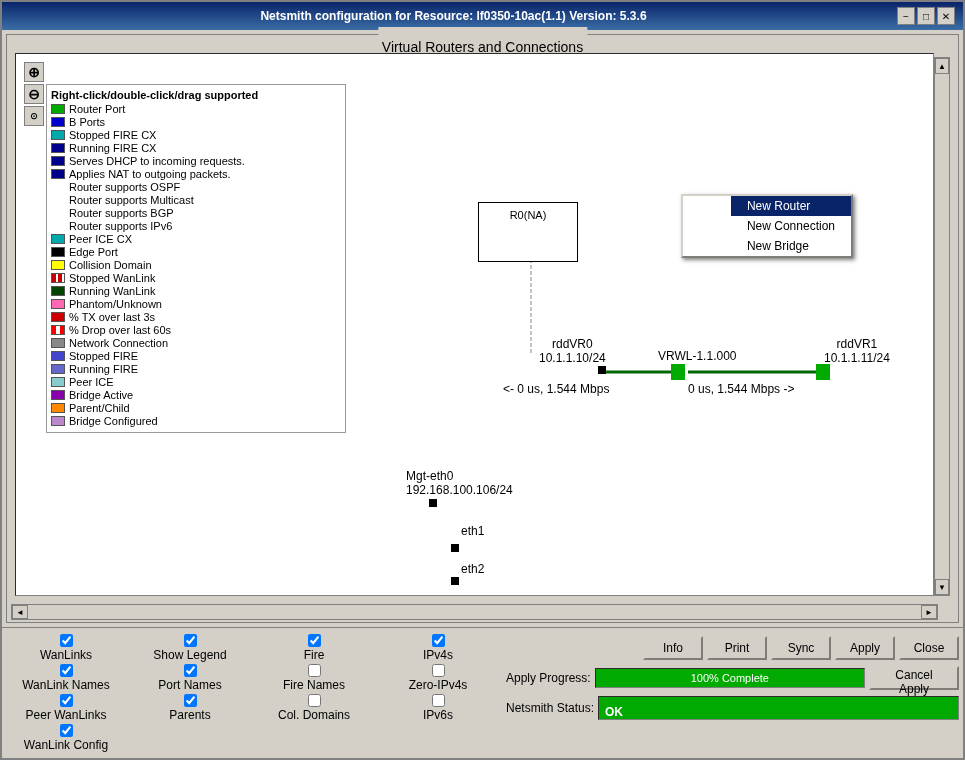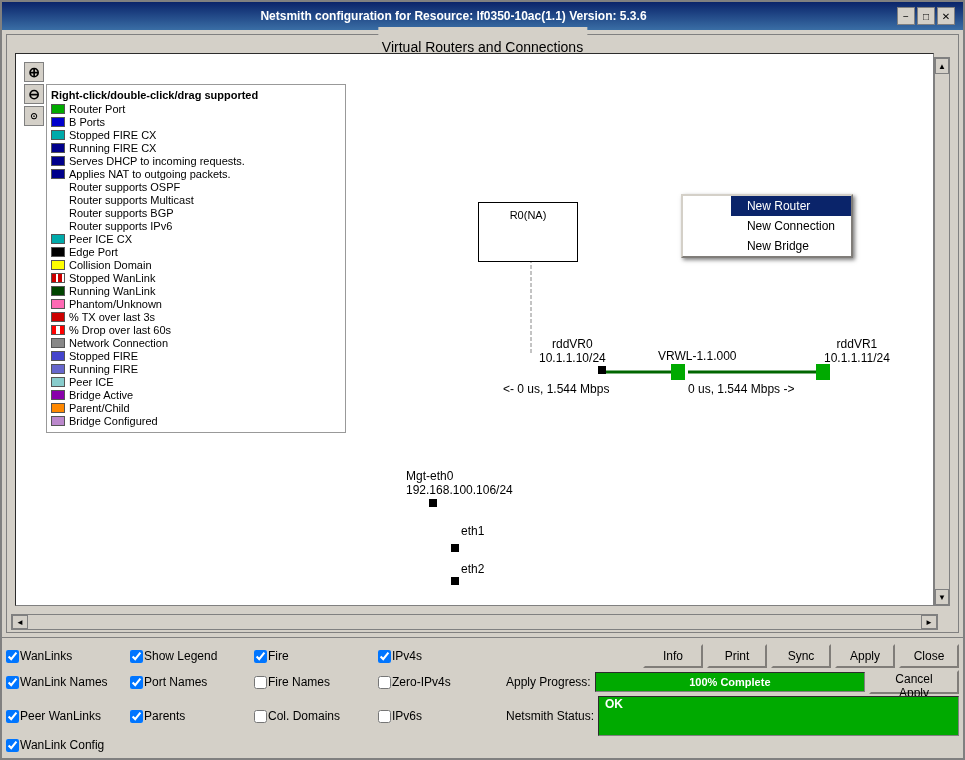--- a/index.html
+++ b/index.html
@@ -221,24 +221,25 @@
       flex-shrink: 0;
     }
     .toolbar-row {
       display: flex;
       align-items: center;
       margin: 2px 0;
       gap: 4px;
     }
     .checkbox-item {
       display: flex;
-      align-items: flex-end;
+      align-items: center;
       gap: 1px;
       min-width: 120px;
       cursor: pointer;
+      flex-direction: column;
     }
     .checkbox-item input[type="checkbox"] {
       width: 13px;
       height: 13px;
       cursor: pointer;
     }
     .toolbar-btn {
       height: 24px;
       min-width: 60px;
       background: #d4d0c8;
@@ -256,29 +257,29 @@
       overflow: hidden;
     }
     .progress-bar-fill {
       height: 100%;
       background: #00aa00;
       display: flex;
       align-items: center;
       justify-content: center;
       color: white;
       font-size: 11px;
-      font-weight: bold;
+      font-weight: normal;
     }
     .status-bar {
       width: 370px;
-      height: 40px;
+      height: 24px;
       background: #00aa00;
       border: 1px inset #808080;
       display: flex;
-      align-items: flex-start;
+      align-items: flex-end;
       padding: 0 6px;
       color: white;
       font-weight: bold;
       font-size: 12px;
     }
     .scrollbar-bottom {
       height: 16px;
       background: #d4d0c8;
       border: 1px solid #808080;
       display: flex;

